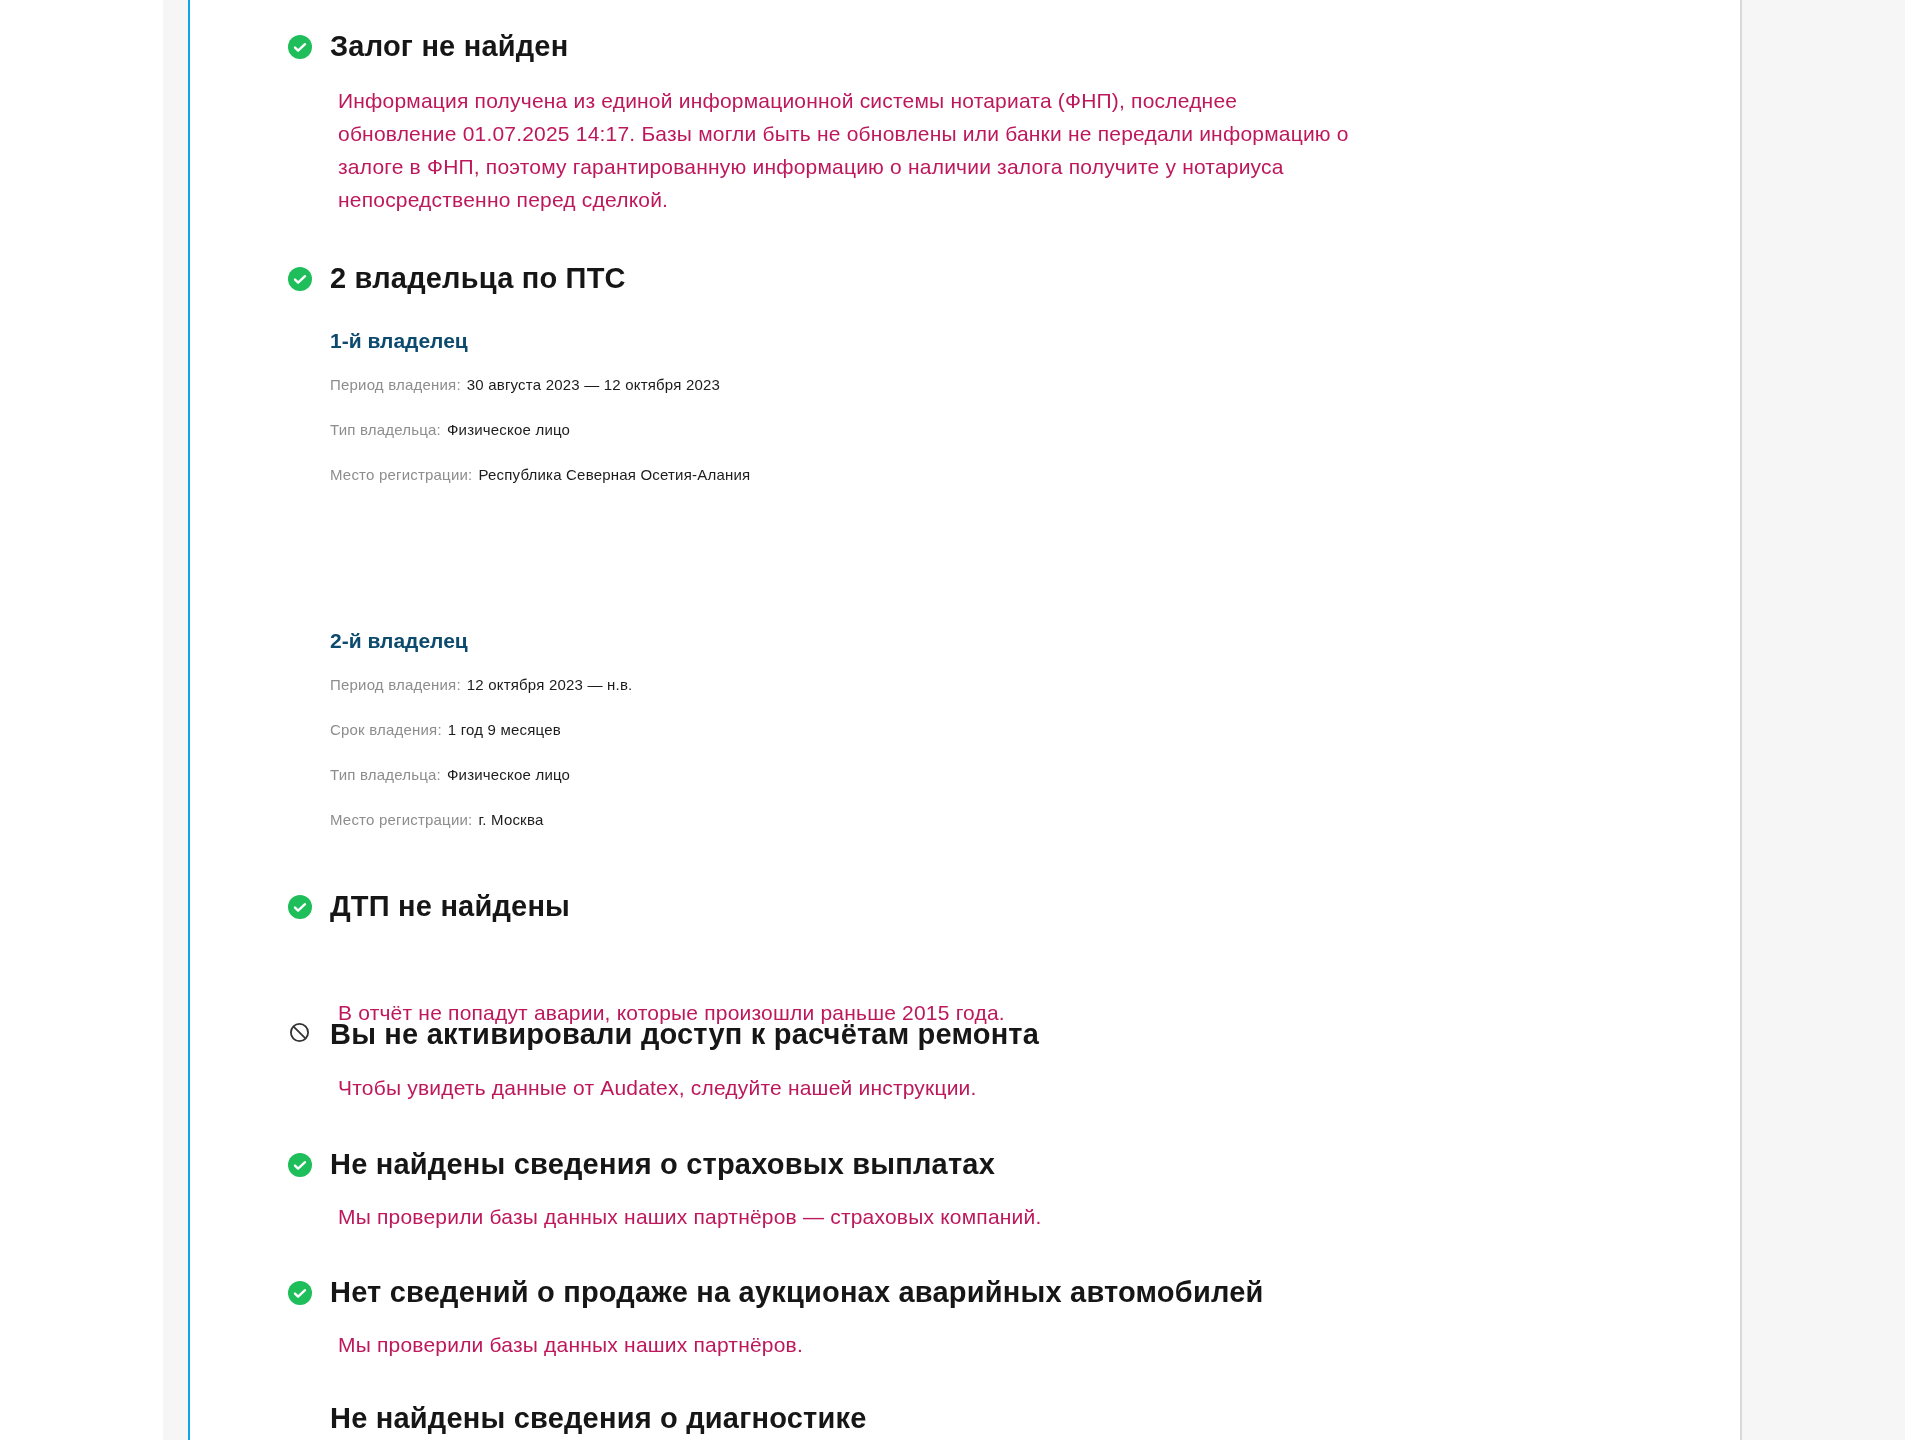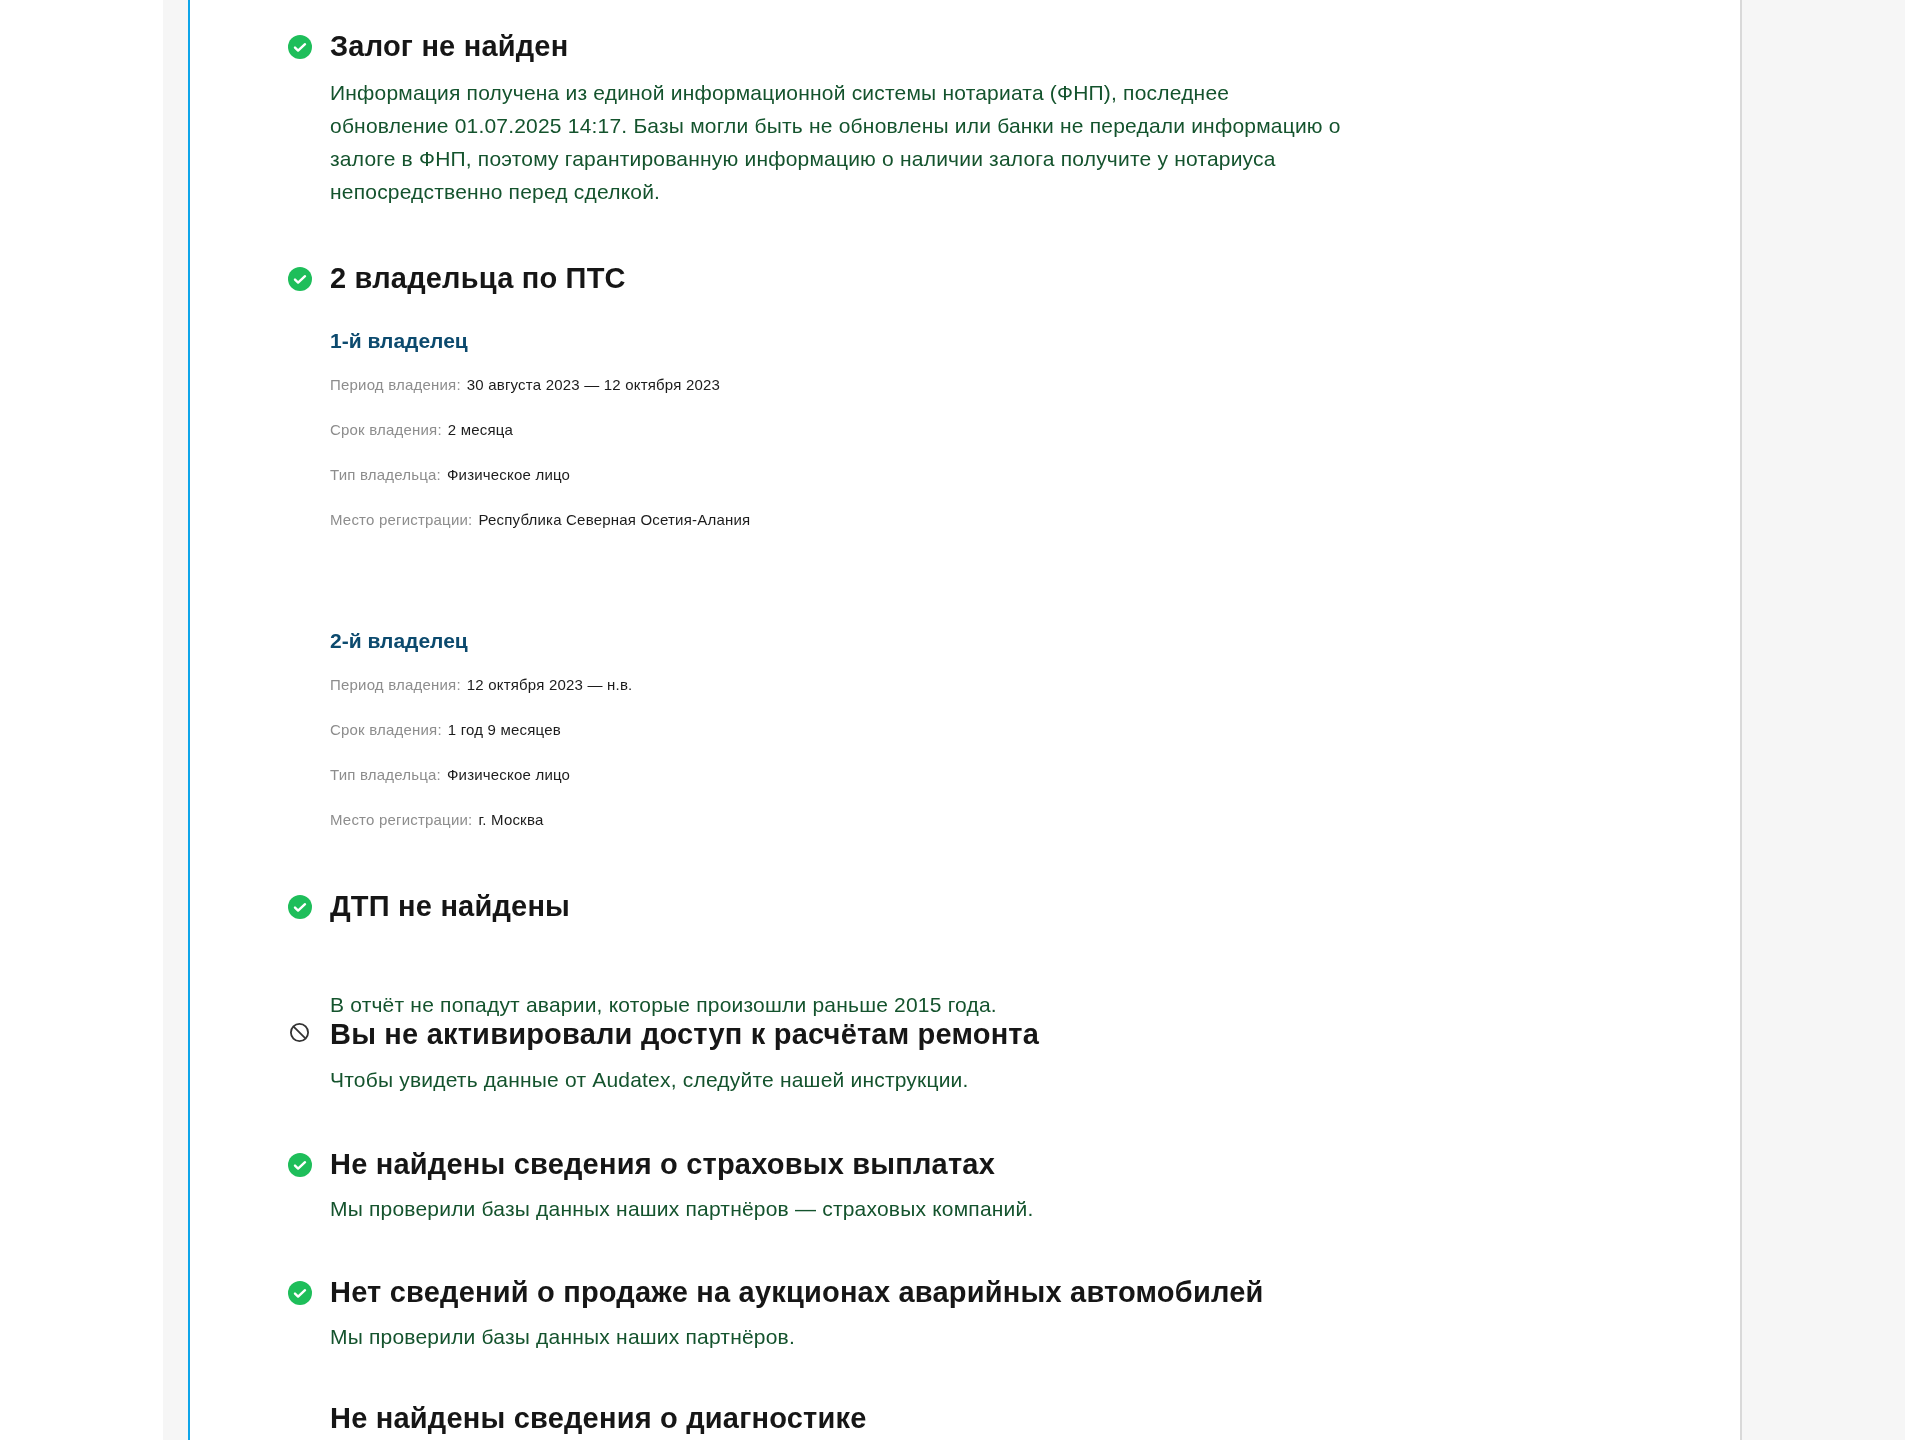--- a/index.html
+++ b/index.html
@@ -38,25 +38,25 @@
   }
   .sec-title {
     margin: 0;
     font-size: 29px;
     font-weight: 700;
     letter-spacing: 0.2px;
     line-height: 36px;
     color: #161616;
   }
   .sec-body {
-    margin: 0;
+    margin: 8px;
     font-size: 21px;
     line-height: 33px;
     letter-spacing: 0.2px;
-    color: #14532d;
+    color: #be185d;
     white-space: pre-line;
   }
   .owner-subtitle {
     margin: 0;
     font-size: 21px;
     font-weight: 700;
     line-height: 26px;
     color: #0c4a6e;
   }
   .row {
@@ -121,23 +121,20 @@
     </div>
 
     <div class="sec t-owner1-sub">
       <h3 class="owner-subtitle">1-й владелец</h3>
     </div>
     <div class="sec t-owner1-rows">
       <div class="row">
         <span class="label">Период владения:</span><span class="value">30 августа 2023 — 12 октября 2023</span>
       </div>
       <div class="row">
-        <span class="label">Срок владения:</span><span class="value">2 месяца</span>
-      </div>
-      <div class="row">
         <span class="label">Тип владельца:</span><span class="value">Физическое лицо</span>
       </div>
       <div class="row">
         <span class="label">Место регистрации:</span><span class="value">Республика Северная Осетия-Алания</span>
       </div>
     </div>
 
     <div class="sec t-owner2-sub">
       <h3 class="owner-subtitle">2-й владелец</h3>
     </div>

